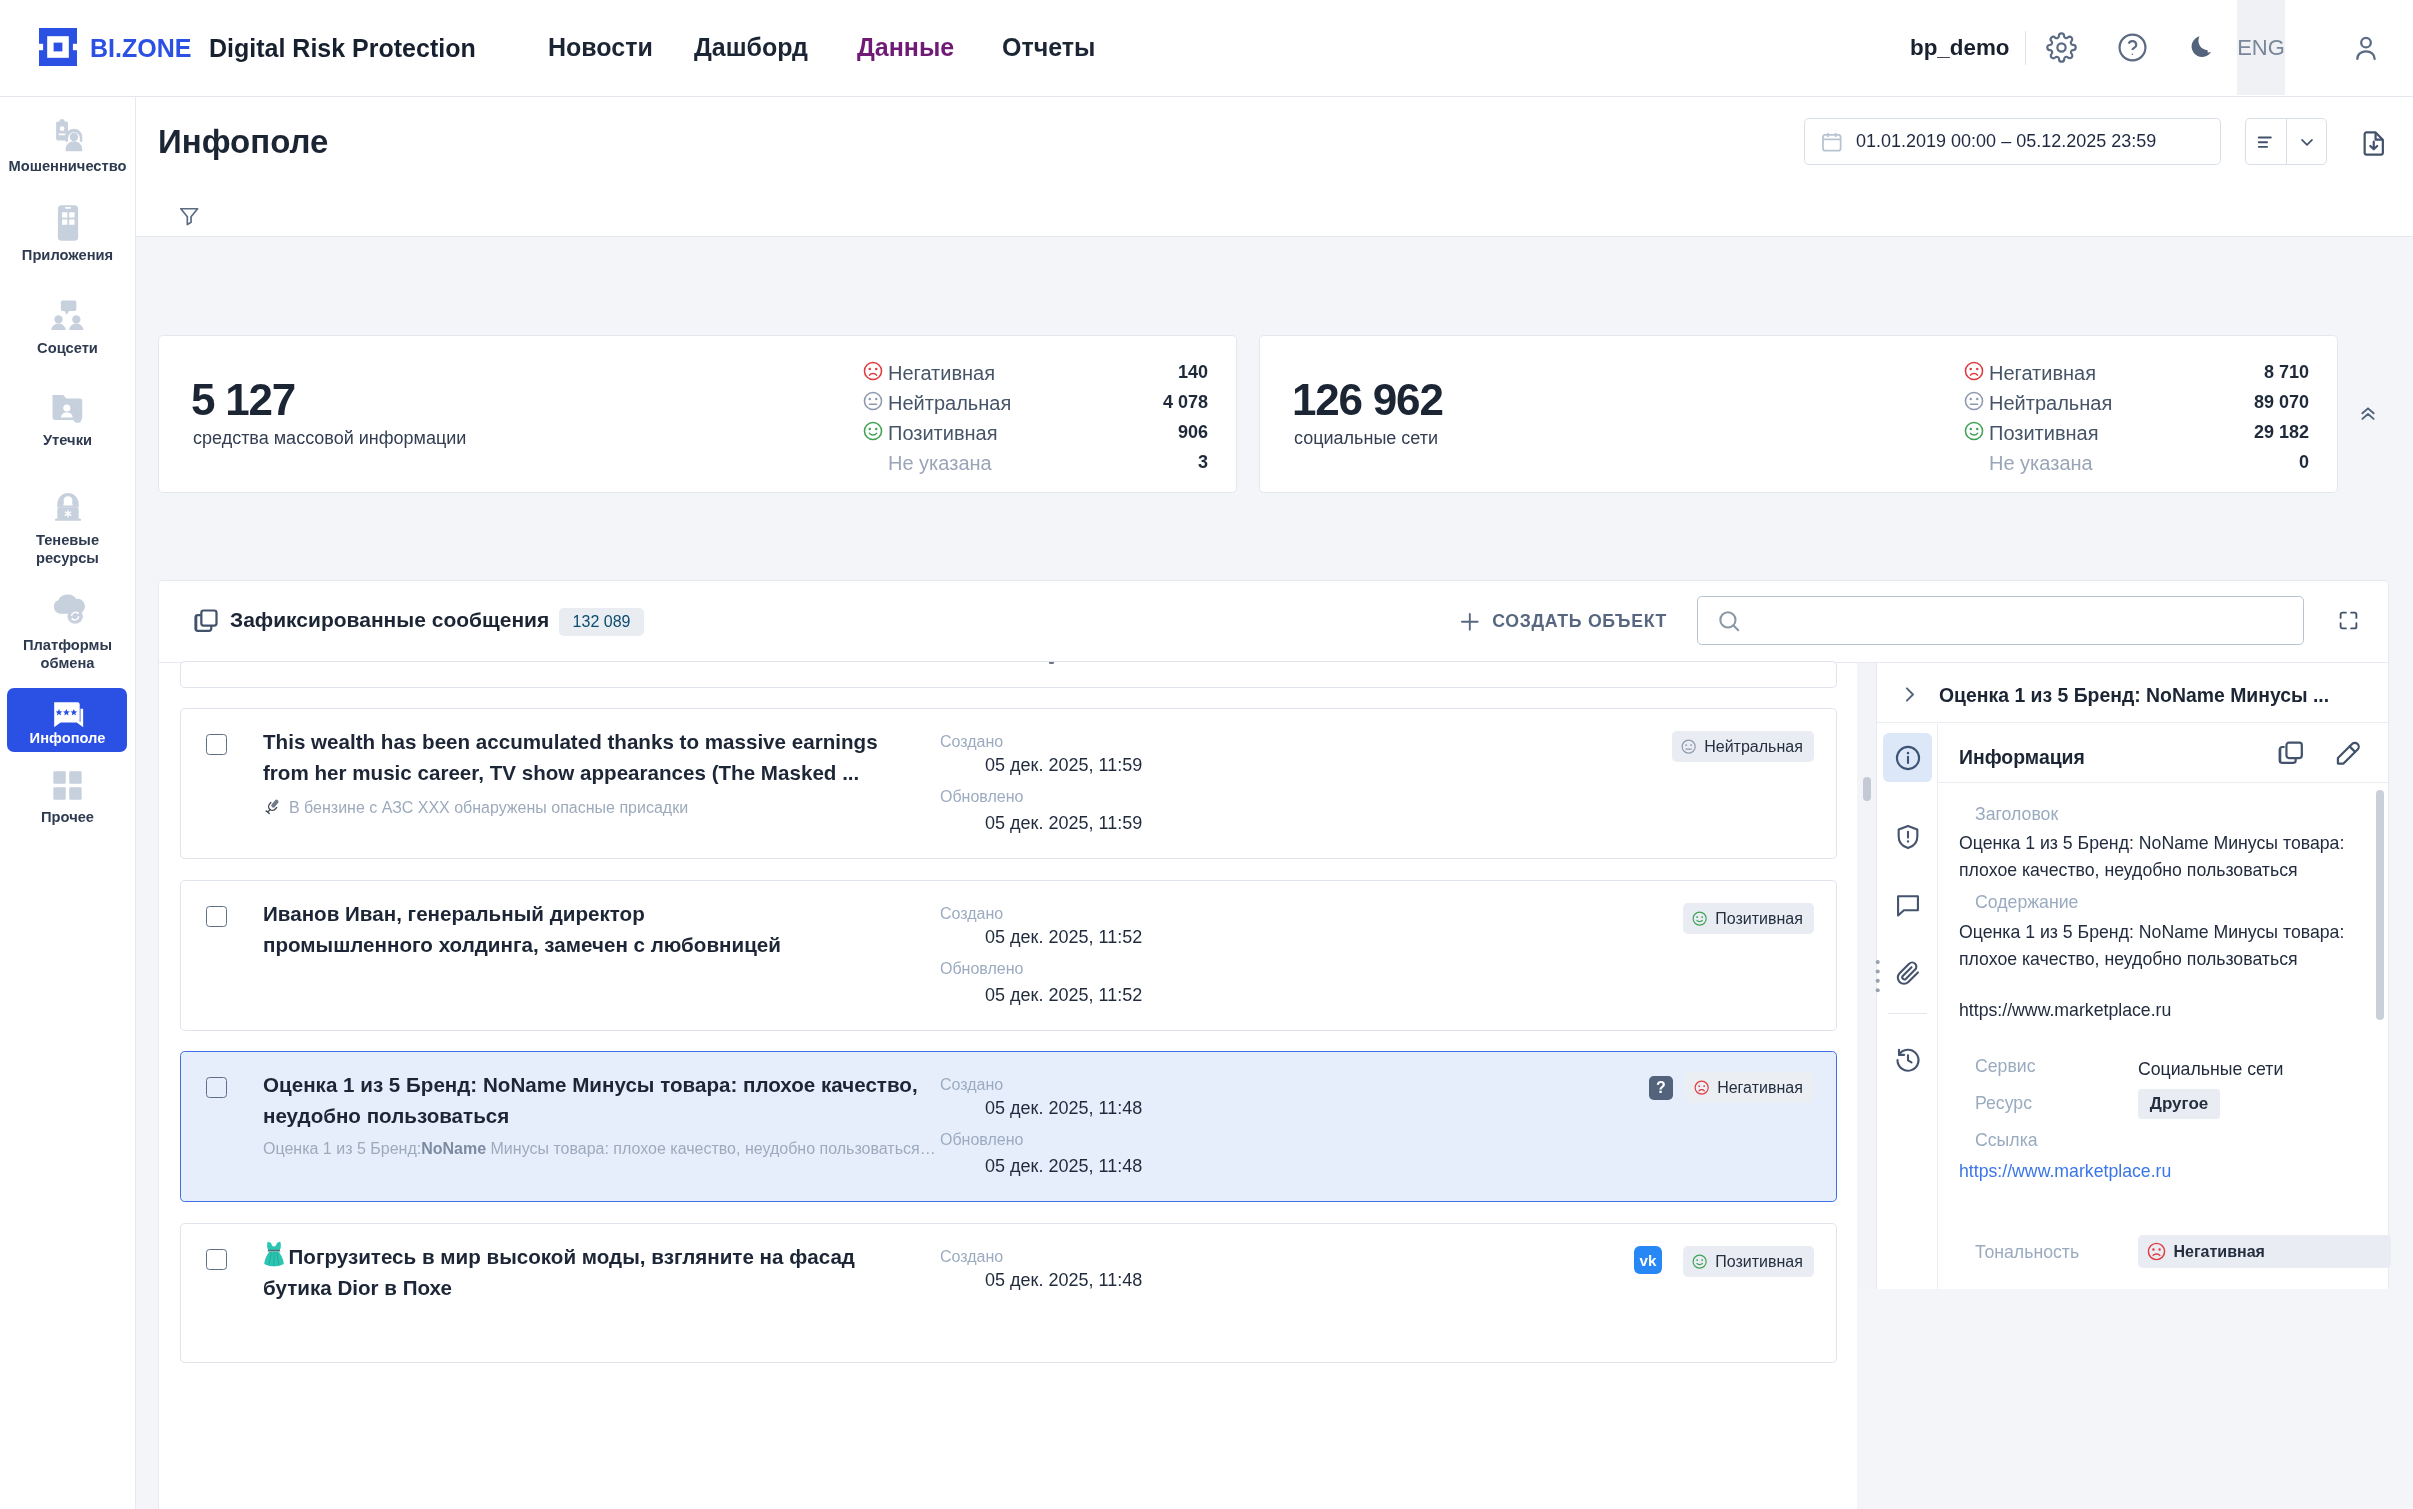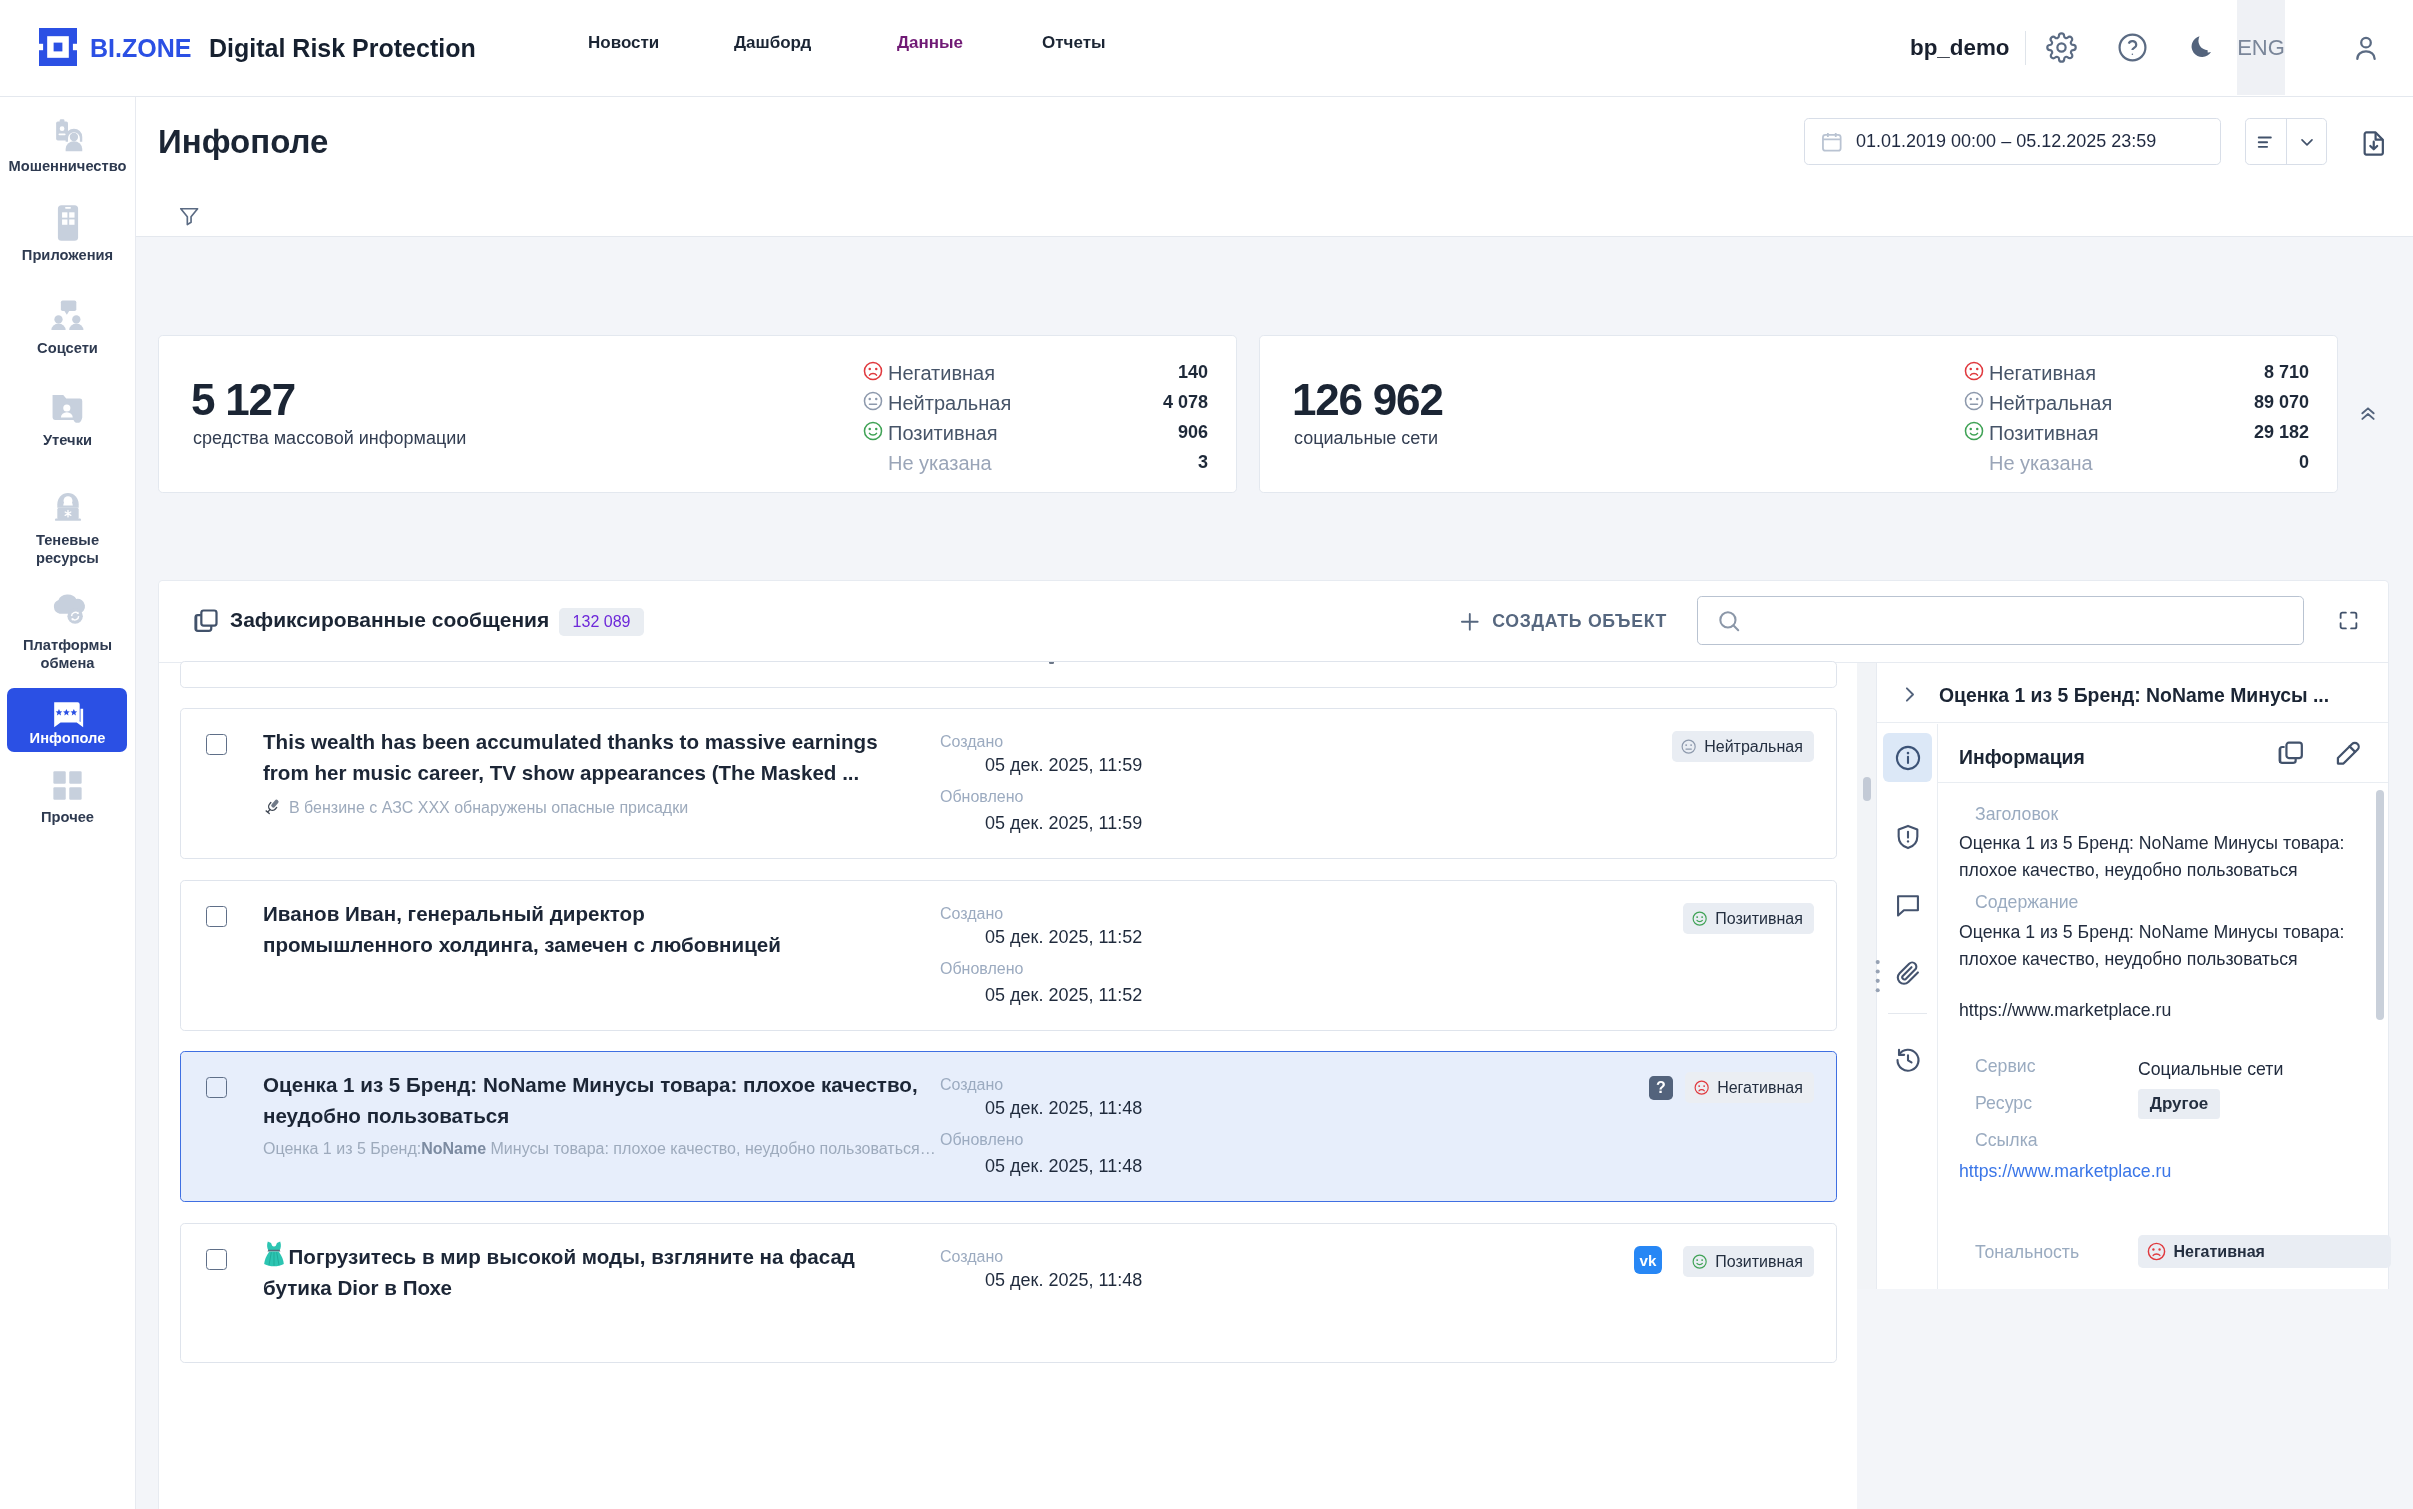--- a/index.html
+++ b/index.html
@@ -3,21 +3,21 @@
 <meta charset="utf-8">
 <title>BI.ZONE Digital Risk Protection</title>
 <style>
   * { margin:0; padding:0; box-sizing:border-box; }
   html,body { width:2413px; height:1509px; }
   body { position:relative; overflow:hidden; background:#f3f5f9; font-family:"Liberation Sans", sans-serif; color:#1c2636; }
   .abs { position:absolute; }
 
   
   #topbar { position:absolute; left:0; top:0; width:2413px; height:97px; background:#fff; border-bottom:1.2px solid #e4e8ee; }
-  .nav { position:absolute; top:33px; font-size:17px; font-weight:700; color:#1b2534;margin-left:40px; }
+  .nav { position:absolute; top:33px; font-size:25px; font-weight:700; color:#1b2534; }
   .nav.active { color:#701a75; }
 
   
   #sidebar { position:absolute; left:0; top:97px; width:136px; height:1412px; background:#fff; border-right:1.2px solid #e7eaf0; }
   .sb-label { font-size:14.7px; font-weight:700; color:#2e3a50; line-height:17.7px; text-align:center; }
   .sb-active { position:absolute; left:7px; width:120px; top:591px; height:64px; background:#2b50e4; border-radius:7px; }
 
   
   #band { position:absolute; left:136px; top:97px; width:2277px; height:140px; background:#fff; border-bottom:1.2px solid #e4e8ee; }
   #pagetitle { position:absolute; left:22px; top:26px; font-size:33px; font-weight:700; color:#1b2534; }
@@ -282,21 +282,21 @@
 </svg>
 
 <div id="panel"></div>
 
 <svg class="abs" style="left:192px;top:607px" width="28" height="28" viewBox="0 0 24 24" fill="none" stroke="#42526b" stroke-width="1.9" stroke-linejoin="round">
   <rect x="8" y="3" width="13" height="13" rx="2"></rect>
   <path d="M16.5 16v2.5a2 2 0 0 1-2 2H5a2 2 0 0 1-2-2V9a2 2 0 0 1 2-2h2.5" fill="none"></path>
   <path d="M3.6 20 L3.6 7" stroke-width="1.9"></path>
 </svg>
 <div class="abs" style="left:230px;top:608px;font-size:21px;font-weight:700;color:#1b2534">Зафиксированные сообщения</div>
-<div class="abs" style="left:559px;top:608px;height:28px;background:#e9edf2;border-radius:4.7px;font-size:16px;color:#6d28d9;display:flex;align-items:center;padding:0 13.6px">132&nbsp;089</div>
+<div class="abs" style="left:559px;top:608px;height:28px;background:#e9edf2;border-radius:4.7px;font-size:16px;color:#0c4a6e;display:flex;align-items:center;padding:0 13.6px">132&nbsp;089</div>
 <div class="abs" style="left:1458px;top:610px;display:flex;align-items:center;gap:10.6px">
   <svg width="23.6" height="23.6" viewBox="0 0 24 24" stroke="#56677f" stroke-width="1.9" stroke-linecap="round">
       <path d="M12 4v16M4 12h16"></path>
     </svg>
   <span style="font-size:17.7px;font-weight:700;color:#56677f;letter-spacing:0.7px">СОЗДАТЬ ОБЪЕКТ</span>
 </div>
 <div class="abs" style="left:1697px;top:596px;width:607px;height:49px;background:#fff;border:1.2px solid #b9c3d1;border-radius:4.7px"></div>
 <svg class="abs" style="left:1716px;top:608px" width="26" height="26" viewBox="0 0 24 24" fill="none" stroke="#8b97a8" stroke-width="1.9" stroke-linecap="round">
   <circle cx="11" cy="11" r="7"></circle>
     <path d="M16.2 16.2 L20.5 20.5"></path>

